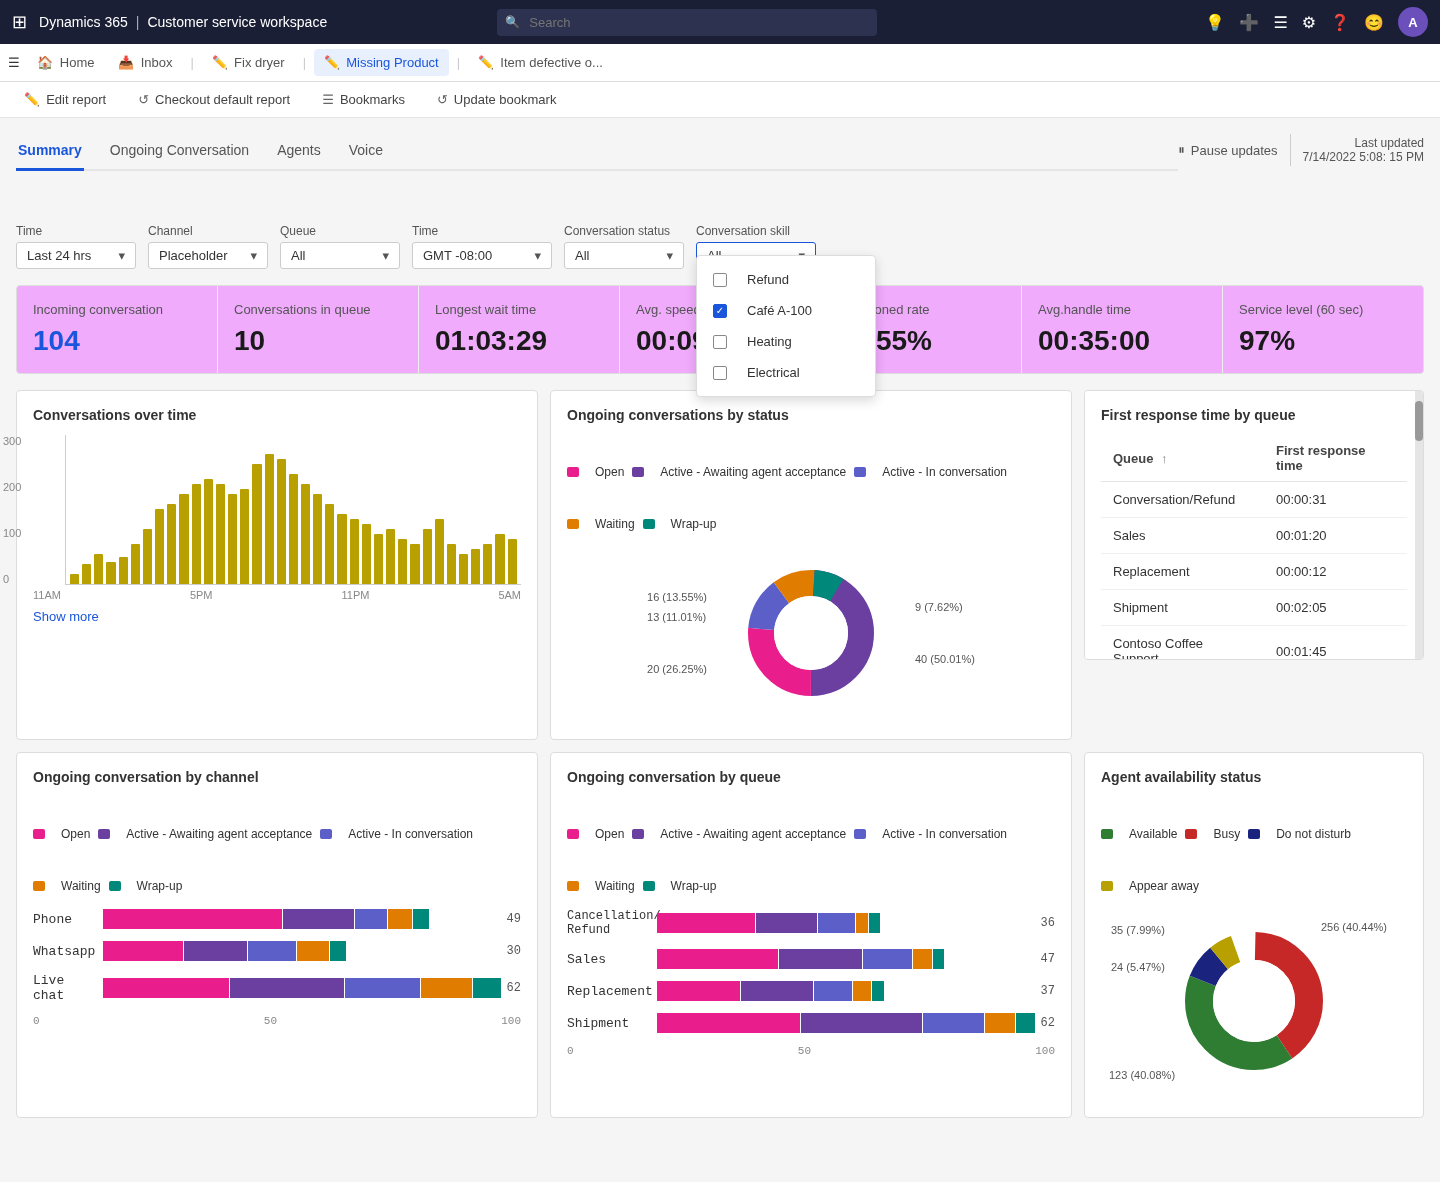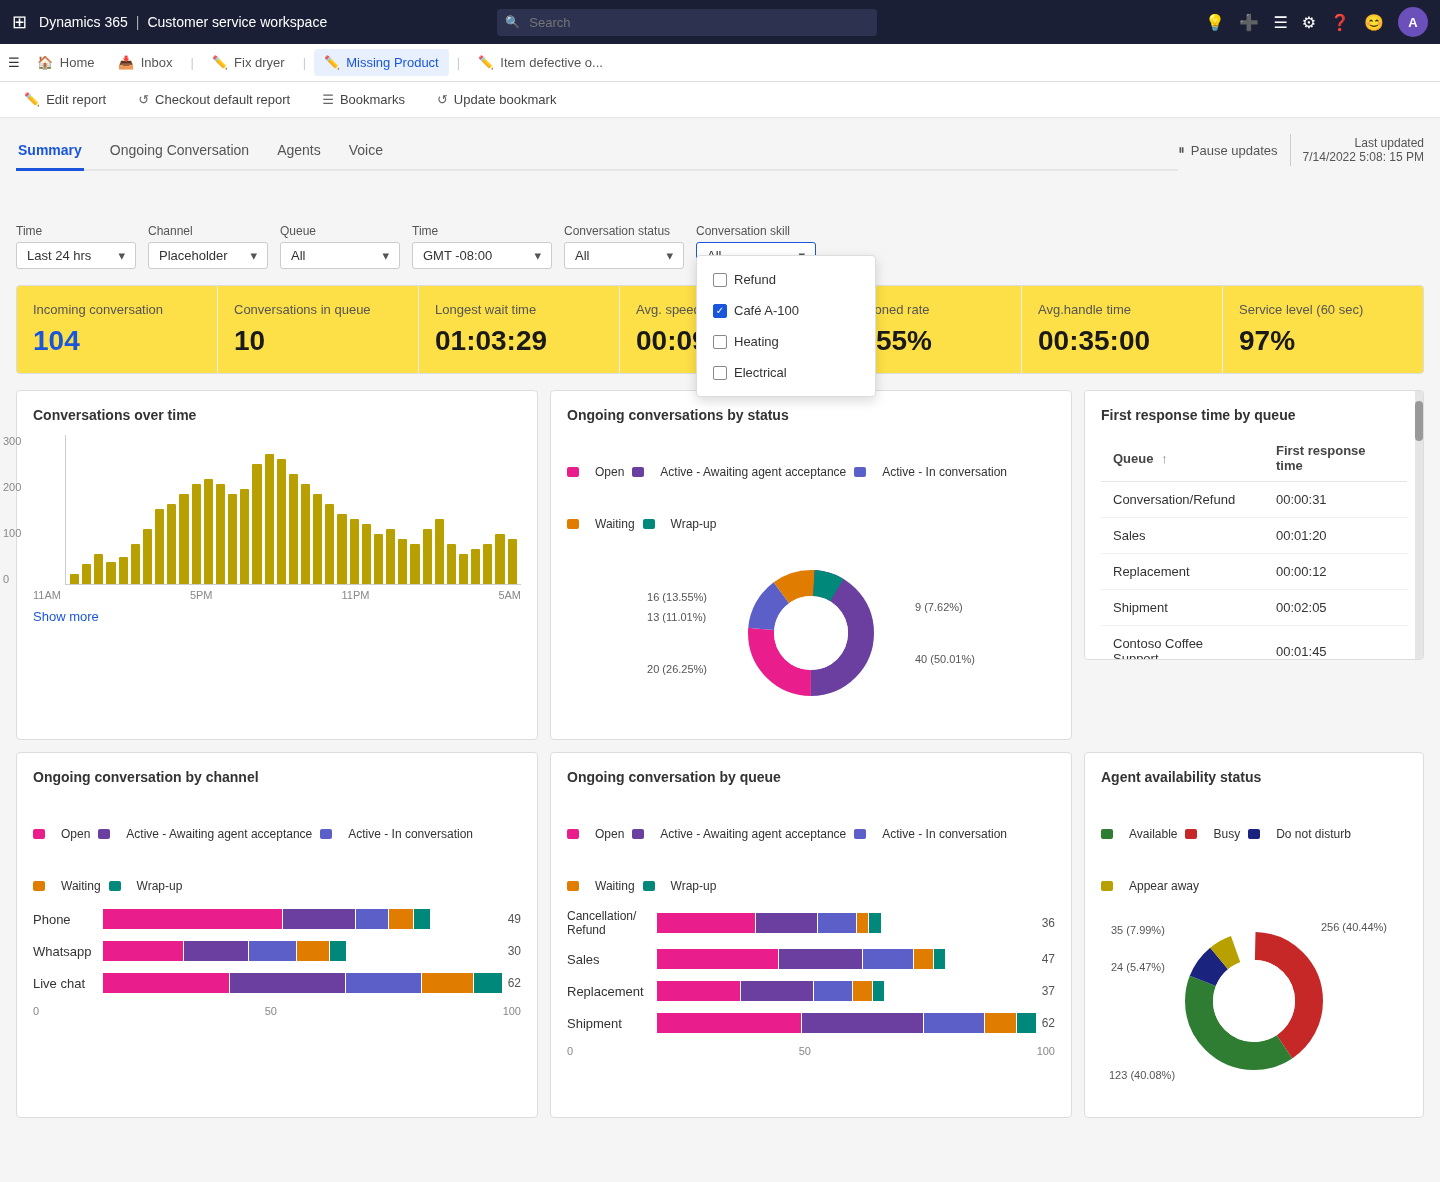--- a/index.html
+++ b/index.html
@@ -44,21 +44,21 @@
     .pause-btn { display: flex; align-items: center; gap: 6px; cursor: pointer; color: #555; }
     .last-updated { text-align: right; font-size: 12px; color: #555; }
 
     
     .filters { display: flex; gap: 12px; margin-bottom: 16px; flex-wrap: wrap; }
     .filter-group label { display: block; font-size: 12px; color: #555; margin-bottom: 4px; font-weight: 500; margin-top: 25px; }
     .filter-select { display: flex; align-items: center; border: 1px solid #ccc; background: white; border-radius: 3px; padding: 5px 10px; cursor: pointer; font-size: 13px; gap: 6px; min-width: 120px; position: relative; }
     .filter-select .chevron { margin-left: auto; color: #555; }
 
     
-    .kpi-row { display: flex; gap: 0; margin-bottom: 16px; background: #fde047; border: 1px solid #ddd; border-radius: 4px; overflow: visible; position: relative; }
+    .kpi-row { display: flex; gap: 0; margin-bottom: 16px; background: #f0abfc; border: 1px solid #ddd; border-radius: 4px; overflow: visible; position: relative; }
     .kpi-card { flex: 1; padding: 16px; border-right: 1px solid #eee; }
     .kpi-card:last-child { border-right: none; }
     .kpi-title { font-size: 13px; color: #555; margin-bottom: 8px; }
     .kpi-value { font-size: 28px; font-weight: 600; color: #1a1a1a; }
 
     
     .charts-row { display: flex; gap: 12px; margin-bottom: 12px; }
     .chart-card { background: white; border: 1px solid #ddd; border-radius: 4px; padding: 16px; }
     .chart-card.third { flex: 1; }
     .chart-card.half { flex: 1; }
@@ -81,31 +81,31 @@
     .donut-wrapper { display: flex; justify-content: center; align-items: center; position: relative; height: 180px; }
     .donut-svg { width: 160px; height: 160px; }
 
     
     .data-table { width: 100%; border-collapse: collapse; font-size: 13px; }
     .data-table th { text-align: left; padding: 8px 12px; font-weight: 600; color: #444; border-bottom: 1px solid #e5e5e5; font-size: 13px; }
     .data-table td { padding: 10px 12px; border-bottom: 1px solid #f0f0f0; color: #333; }
     .sort-icon { margin-left: 4px; color: #888; }
 
     
-    .h-bar-chart { padding: 4px 0; }
+    .h-bar-chart { padding: 4px 0; font-family: Liberation Mono, monospace; }
     .h-bar-row { display: flex; align-items: center; margin-bottom: 12px; }
     .h-bar-label { width: 70px; font-size: 13px; color: #333; flex-shrink: 0; }
     .h-bar-track { flex: 1; height: 20px; display: flex; gap: 1px; }
     .h-bar-segment { height: 100%; }
     .h-bar-count { margin-left: 6px; font-size: 12px; color: #555; }
     .h-bar-x { display: flex; justify-content: space-between; margin-top: 4px; font-size: 11px; color: #888; }
 
     
     .dropdown-overlay { position: absolute; background: white; border: 1px solid #ddd; border-radius: 4px; box-shadow: 0 4px 12px rgba(0,0,0,0.15); z-index: 100; min-width: 180px; padding: 8px 0; }
-    .dropdown-item { display: flex; align-items: center; gap: 7px; padding: 8px 16px; cursor: pointer; font-size: 13px; }
+    .dropdown-item { display: flex; align-items: center; gap: 20px; padding: 8px 16px; cursor: pointer; font-size: 13px; }
     .checkbox { width: 14px; height: 14px; border: 1px solid #888; border-radius: 2px; display: inline-flex; align-items: center; justify-content: center; flex-shrink: 0; }
     .checkbox.checked { background: #1a56db; border-color: #1a56db; color: white; font-size: 10px; }
     .scrollbar-thumb { width: 8px; height: 40px; background: #999; border-radius: 4px; margin-top: 10px; }
 
     .first-response-card { position: relative; overflow: hidden; }
 
     
     .agent-donut-wrapper { display: flex; justify-content: center; position: relative; height: 200px; align-items: center; }
 
     .kpi-incoming { color: #1a56db; }

